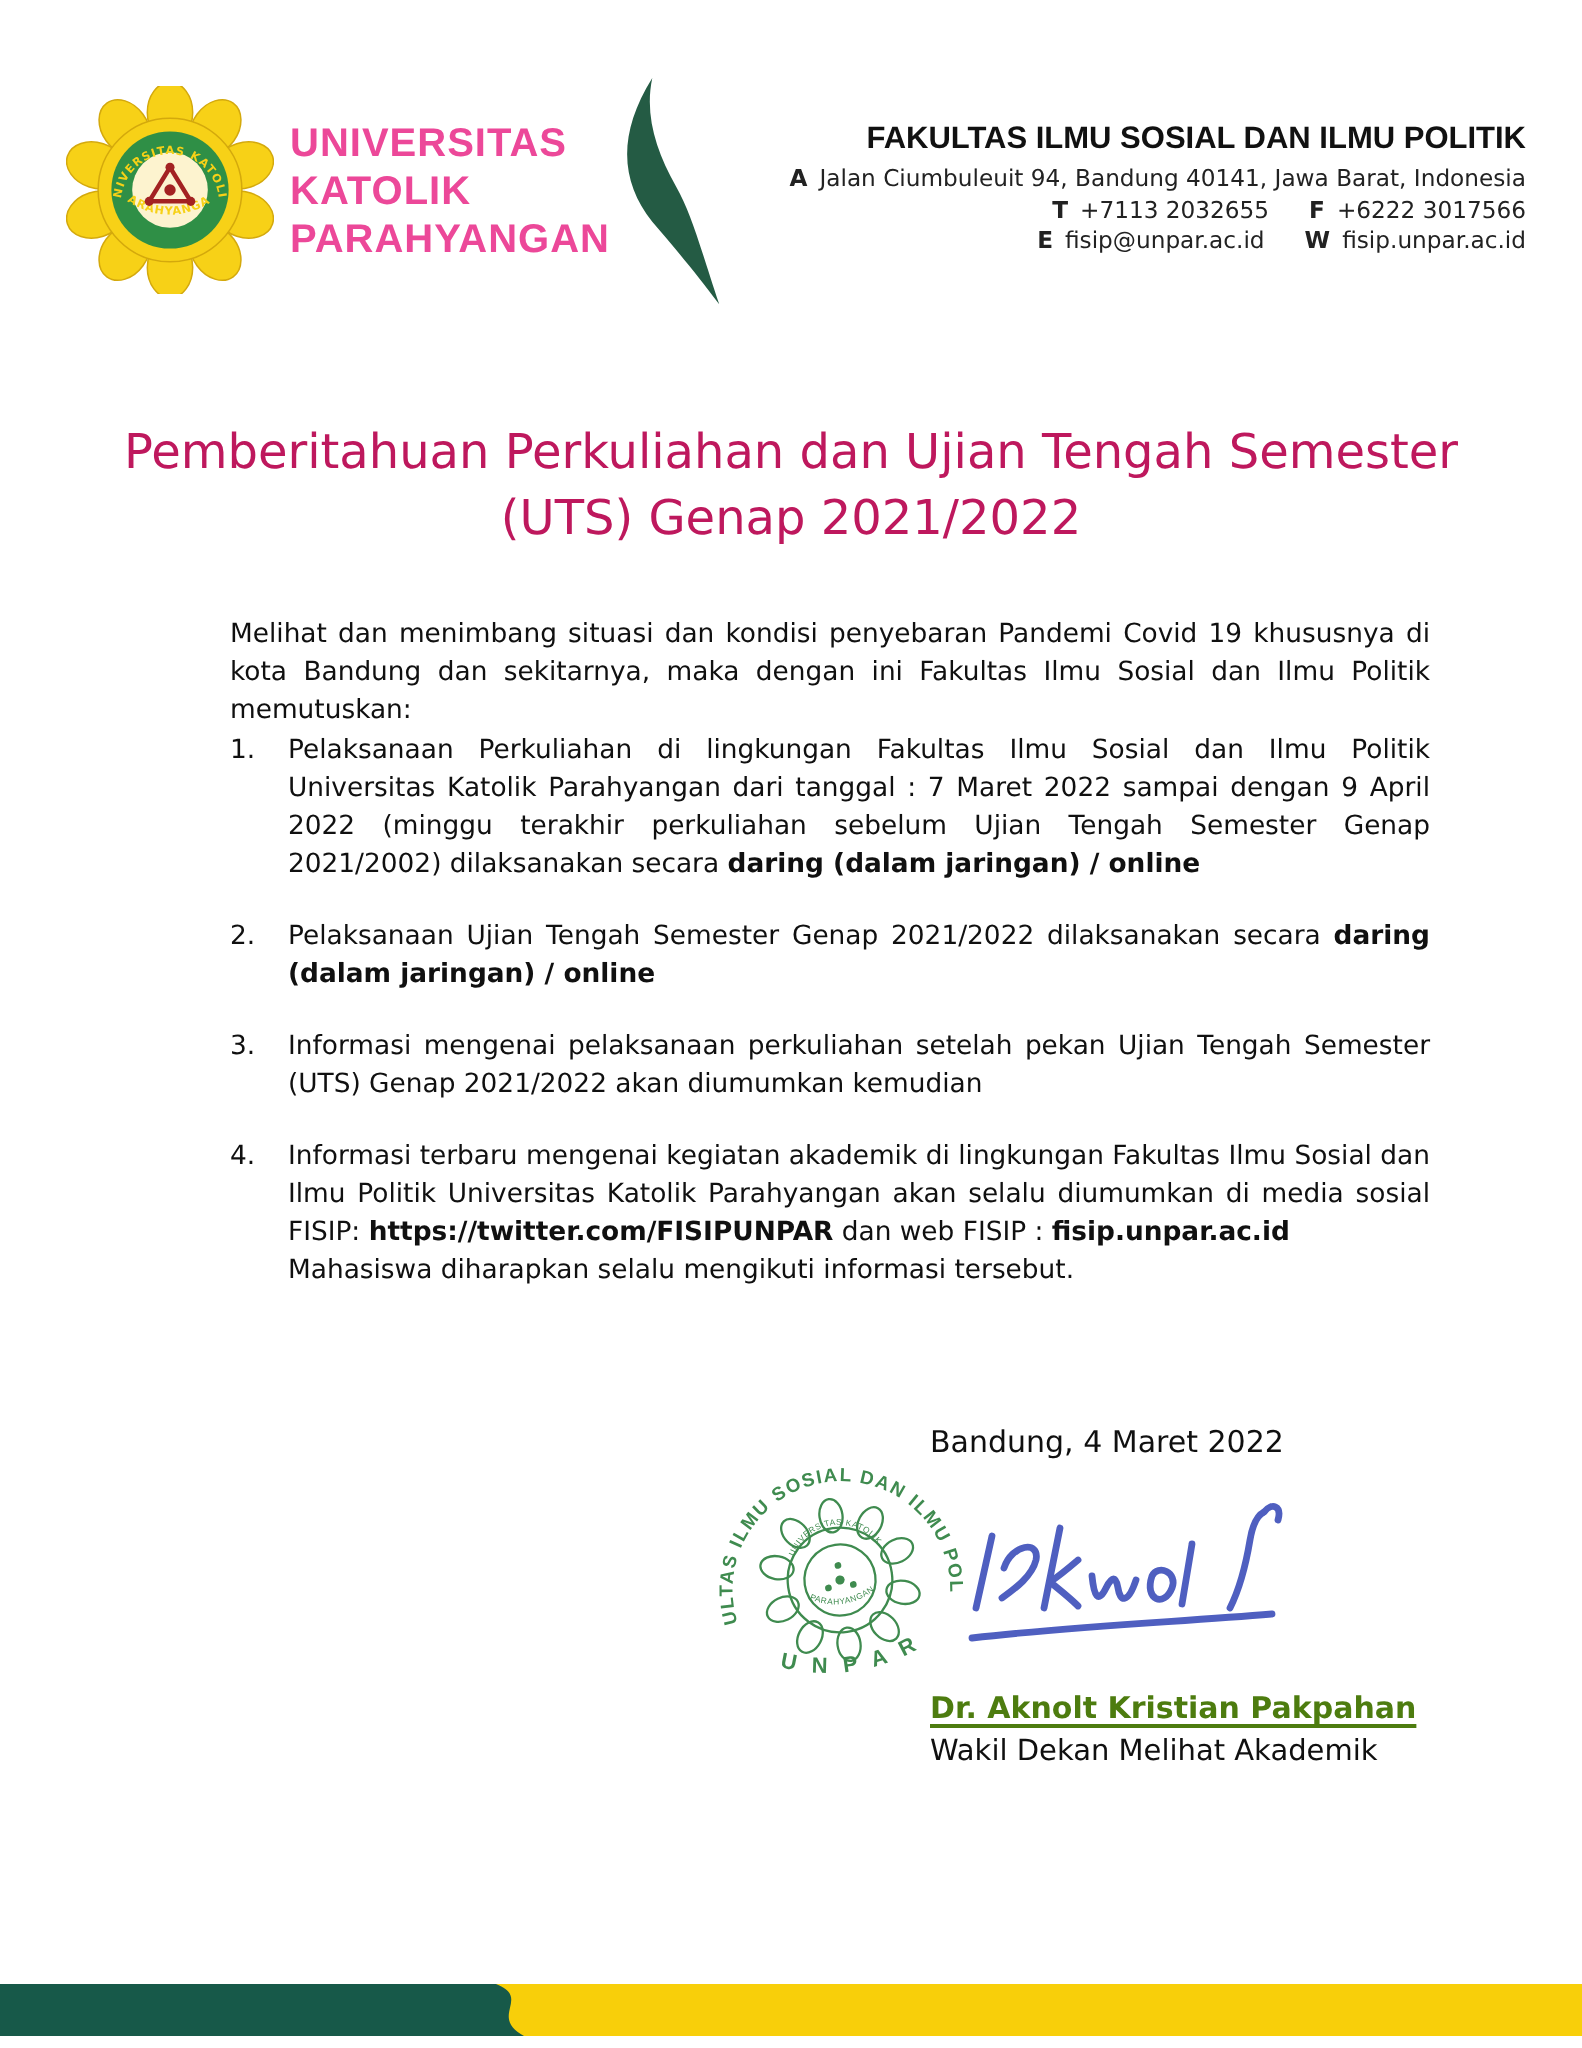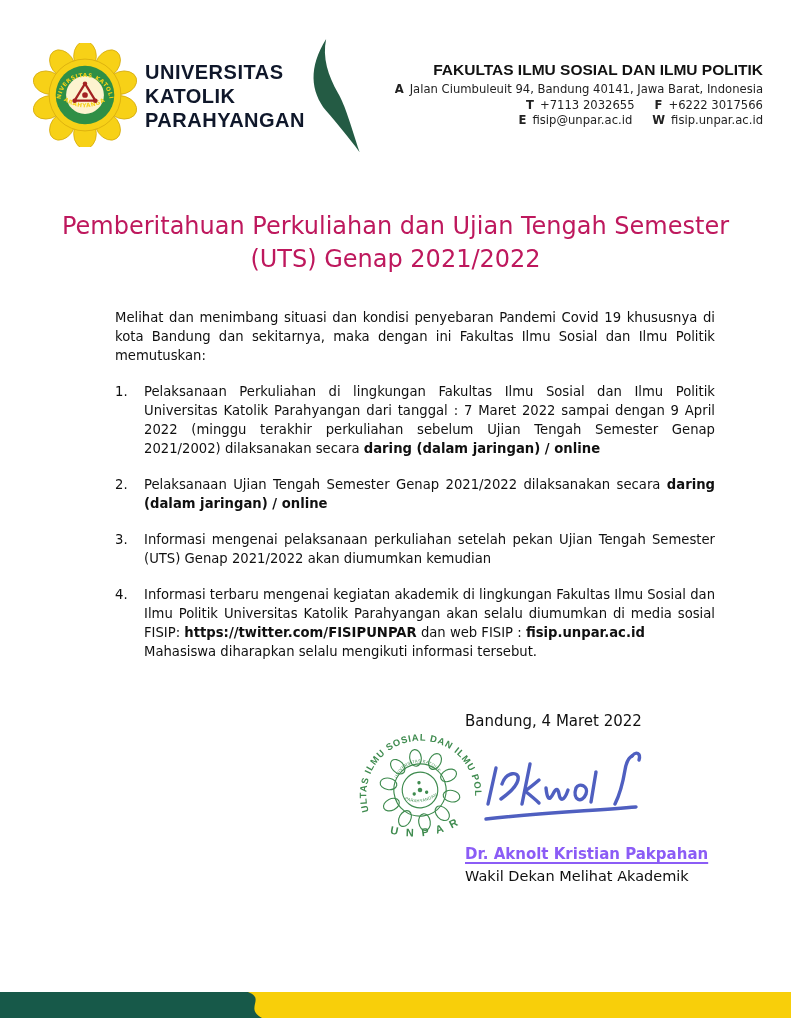--- a/index.html
+++ b/index.html
@@ -22,21 +22,21 @@
     font-family:"DejaVu Sans","Liberation Sans",sans-serif;
     color:var(--ink);
     overflow:hidden;
   }
   
   .logo{position:absolute;left:33px;top:43px;width:104px;height:104px;}
   .univ-name{
     position:absolute;left:145px;top:60px;
     font-family:"Liberation Sans",sans-serif;
     font-weight:bold;font-size:20px;line-height:24px;
-    letter-spacing:.5px;color:#0f172a;
+    letter-spacing:.5px;color:#ec4899;
   }
   .swoosh{position:absolute;left:300px;top:36px;width:70px;height:128px;}
   .faculty-block{
     position:absolute;right:28px;top:60px;width:400px;
     text-align:right;
   }
   .faculty-name{
     font-family:"Liberation Sans",sans-serif;
     font-weight:bold;font-size:15.5px;line-height:20px;color:#111;
     margin-bottom:2px;
@@ -50,34 +50,34 @@
   
   .title{
     position:absolute;left:0;top:210px;width:791px;
     text-align:center;font-size:24px;line-height:33px;color:#be185d;
   }
   
   .content{
     position:absolute;left:115px;top:308px;width:600px;
     font-size:13.2px;line-height:19px;text-align:justify;color:#101010;
   }
-  .intro{margin-bottom:17px;}
+  .intro{margin-bottom:1px;}
   .item{display:flex;margin-bottom:17px;}
   .item .num{width:29px;flex:0 0 29px;}
   .item .txt{flex:1;text-align:justify;}
   .item .txt b,.item .txt .b{font-weight:bold;}
   
   .place-date{position:absolute;left:465px;top:712px;font-size:15px;color:#101010;}
   .stamp{position:absolute;left:352px;top:722px;width:136px;height:136px;transform:rotate(-8deg);}
   .stamp text{fill:var(--stamp-green);font-family:"Liberation Sans",sans-serif;}
   .sig{position:absolute;left:468px;top:742px;width:190px;height:100px;}
   .sig path{stroke:var(--signature-blue);stroke-width:3.4;fill:none;stroke-linecap:round;stroke-linejoin:round;}
   .sig-name{
     position:absolute;left:465px;top:845px;
-    font-size:15px;font-weight:bold;color:#8b5cf6;
+    font-size:15px;font-weight:bold;color:#4d7c0f;
     text-decoration:underline;text-underline-offset:3px;text-decoration-thickness:1.5px;
   }
   .sig-pos{position:absolute;left:465px;top:868px;font-size:14.5px;color:#101010;}
   
   .footer{position:absolute;left:0;top:992px;width:791px;height:26px;}
   
   .petal{fill:var(--logo-yellow);stroke:#d4a90c;stroke-width:.8;}
   .stamp-line{stroke:var(--stamp-green);fill:none;}
 </style>
 </head>

